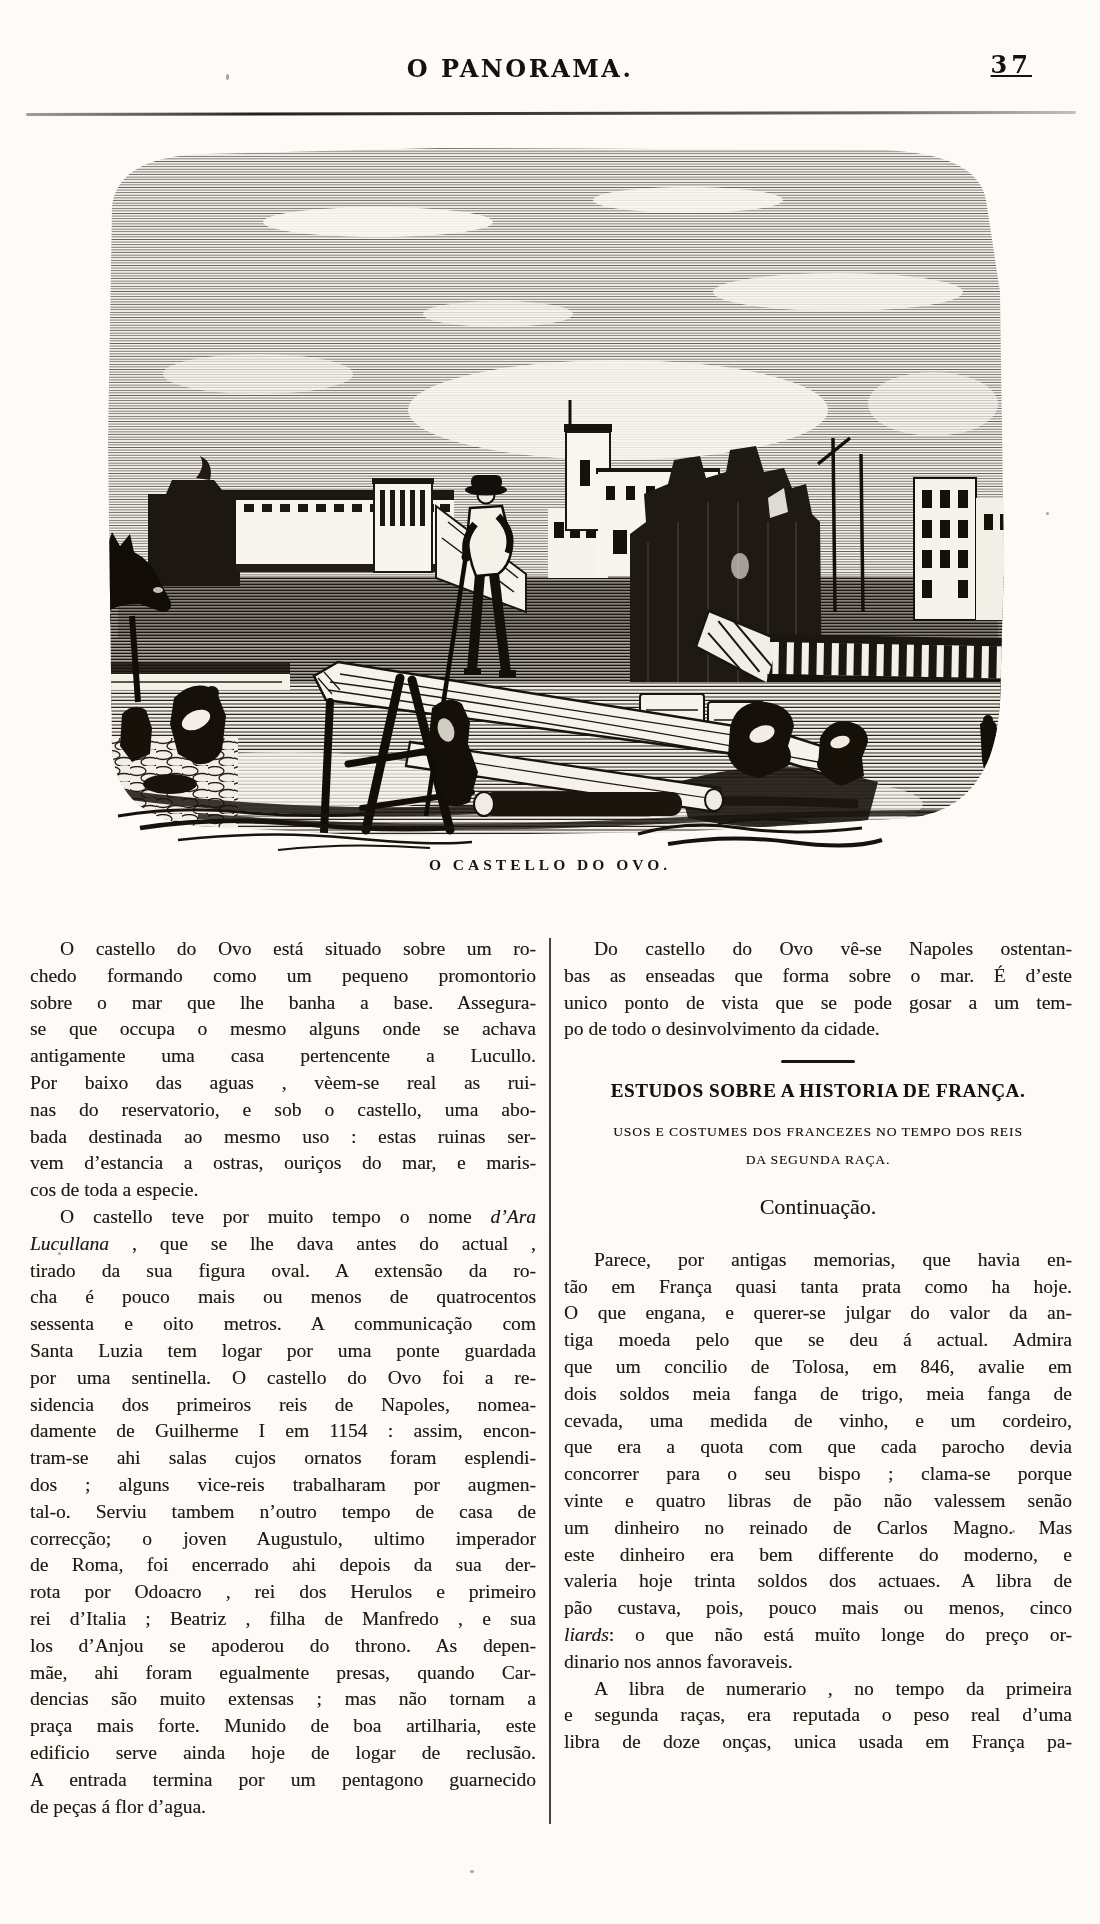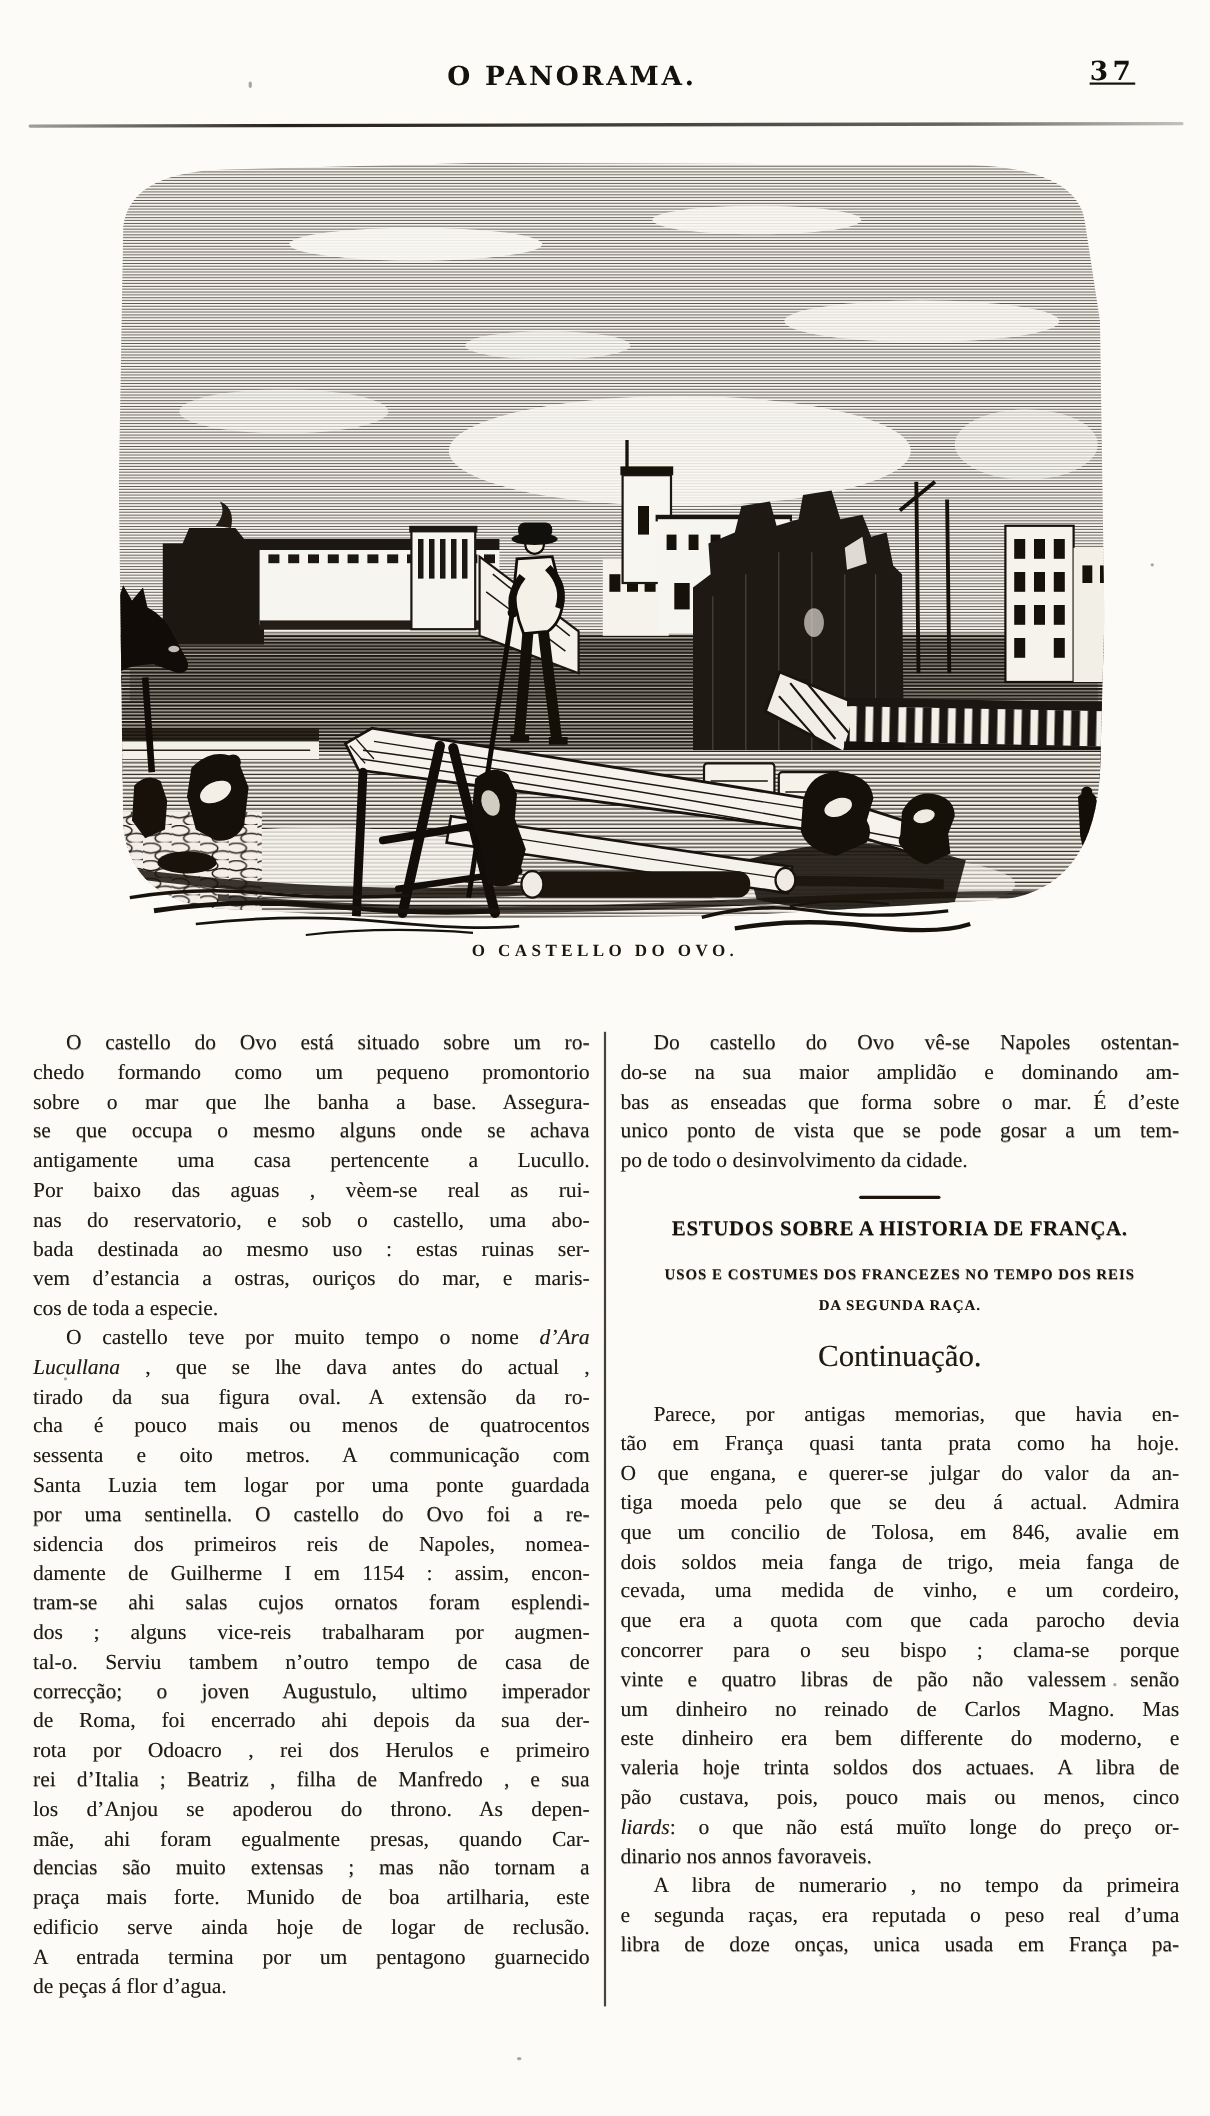--- a/index.html
+++ b/index.html
@@ -43,25 +43,25 @@
   .para{ margin:0; }
   .line{ text-align:justify; text-align-last:justify; }
   .line.first{ padding-left:30px; }
   .line.last{ text-align-last:auto; }
   .sect-rule{ width:74px; height:3px; background:#1c150e; margin:17px auto 15px auto; border-radius:2px; }
   .sect-title{
     text-align:center; font-weight:bold; font-size:19px; letter-spacing:0.6px;
     color:#17110a; margin:0 0 17px 0; white-space:nowrap;
   }
   .sect-sub1,.sect-sub2{
-    text-align:center; font-weight:bold; font-size:13.5px; letter-spacing:0.9px;
+    text-align:center; font-weight:normal; font-size:13.5px; letter-spacing:0.9px;
     color:#1a140d; line-height:20px;
   }
   .sect-sub2{ margin-top:8px; }
-  .sect-cont{ text-align:center; font-size:28px; margin:24px 0 26px 0; }
+  .sect-cont{ text-align:center; font-size:22px; margin:24px 0 26px 0; }
   .speck{ position:absolute; border-radius:50%; background:rgba(45,38,28,.4); }
 </style>
 </head>
 <body>
 
 <div class="page">
 
   <div class="masthead">O PANORAMA.</div>
   <div class="pageno">37</div>
   <div class="headrule"></div>
@@ -331,21 +331,20 @@
         <div class="line">A entrada termina por um pentagono guarnecido</div>
         <div class="line last">de peças á flor d’agua.</div>
       </div>
   </div>
 
   <div class="coldivider"></div>
 
   <div class="col col-right">
     <div class="para">
         <div class="line first">Do castello do Ovo vê-se Napoles ostentan-</div>
-        <div class="line">do-se na sua maior amplidão e dominando am-</div>
         <div class="line">bas as enseadas que forma sobre o mar. É d’este</div>
         <div class="line">unico ponto de vista que se pode gosar a um tem-</div>
         <div class="line last">po de todo o desinvolvimento da cidade.</div>
       </div>
     <div class="sect-rule"></div>
     <div class="sect-title">ESTUDOS SOBRE A HISTORIA DE FRANÇA.</div>
     <div class="sect-sub1">USOS E COSTUMES DOS FRANCEZES NO TEMPO DOS REIS</div>
     <div class="sect-sub2">DA SEGUNDA RAÇA.</div>
     <div class="sect-cont">Continuação.</div>
     <div class="para">

